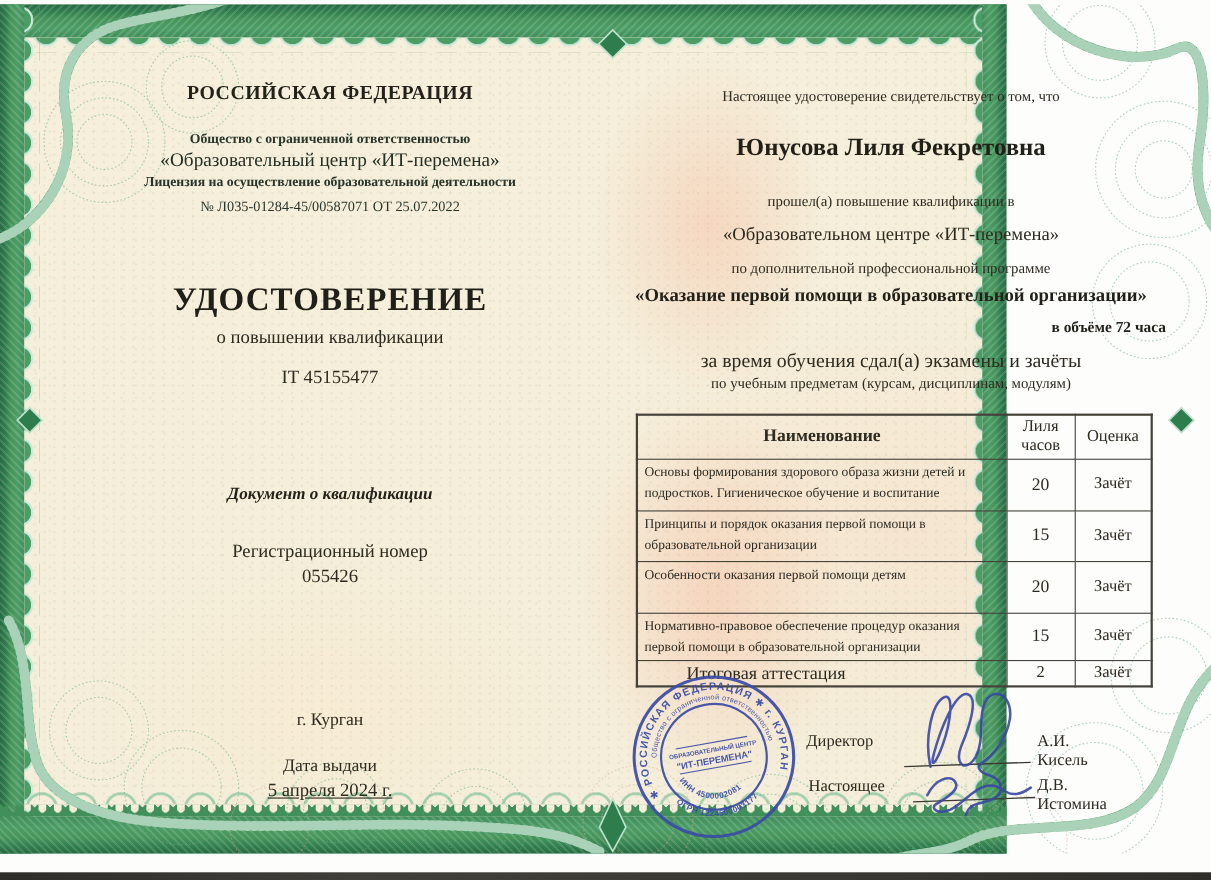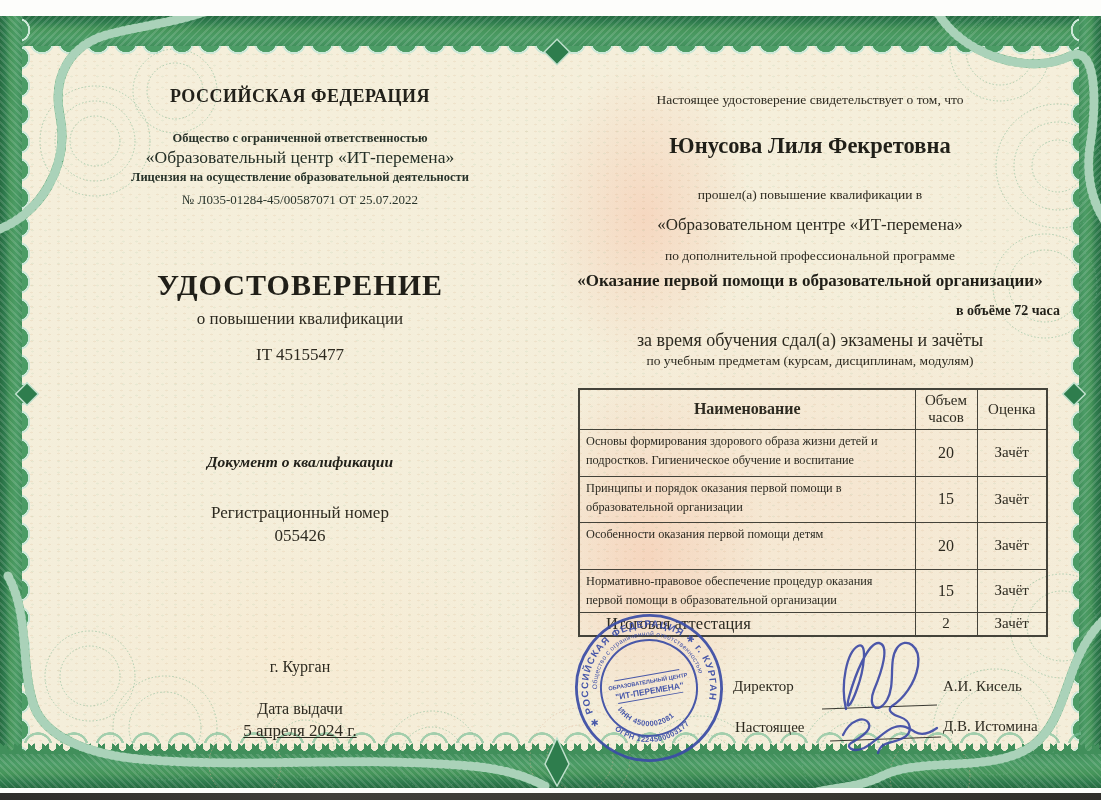--- a/index.html
+++ b/index.html
@@ -1,18 +1,18 @@
 <!DOCTYPE html>
 <html><head>
 <meta charset="utf-8">
 <style>
   html,body{margin:0;padding:0;background:#e8e8e8;}
   .page{position:relative;width:1101px;height:800px;overflow:hidden;background:#fdfdfb;
         font-family:"Liberation Serif","DejaVu Serif",serif;color:#2d2a20;}
-  .cert{position:absolute;left:0;top:16px;width:1101px;height:772px;
+  .cert{position:absolute;left:0;top:4px;width:915px;height:772px;
     background:
       radial-gradient(rgba(205,160,120,.16) 1px, transparent 1.4px),
       radial-gradient(rgba(120,170,130,.10) 1px, transparent 1.3px),
       radial-gradient(ellipse 150px 220px at 645px 200px, rgba(246,196,170,.55), transparent 70%),
       radial-gradient(ellipse 170px 260px at 648px 540px, rgba(246,196,170,.55), transparent 70%),
       radial-gradient(ellipse 420px 280px at 820px 480px, rgba(248,215,192,.38), transparent 75%),
       radial-gradient(ellipse 330px 200px at 300px 640px, rgba(250,233,205,.5), transparent 70%),
       linear-gradient(#f5efdb,#f4eeda);
     background-size:9px 7px,13px 11px,auto,auto,auto,auto,auto;}
   
@@ -80,21 +80,21 @@
     border-collapse:collapse;border:2.2px solid #44433a;table-layout:fixed;}
   table.subjects td,table.subjects th{border:1.6px solid #44433a;padding:2px 6px;}
   col.c-name{width:336px}col.c-hours{width:62px}col.c-grade{width:70px}
   th.h-name{font-size:16px;font-weight:bold;height:34px;}
   th.h-hours,th.h-grade{font-size:15px;font-weight:normal;line-height:1.15;}
   td.name{font-size:12.3px;vertical-align:top;line-height:1.55;padding:3px 7px;color:#2b2a22;}
   td.hours{font-size:16px;text-align:center;vertical-align:middle;}
   td.grade{font-size:15px;text-align:center;vertical-align:middle;}
   tr.r1{height:47px}tr.r2{height:46px}tr.r3{height:47px}tr.r4{height:41px}
   tr.final{height:24px}
-  tr.final td.name{font-size:16.5px;vertical-align:middle;padding-left:26px;line-height:1.1;}
+  tr.final td.name{font-size:16.5px;vertical-align:middle;padding-left:44px;line-height:1.1;}
   tr.final td.hours{font-size:15px}
   
   .sig-label{position:absolute;z-index:5;font-size:15px;}
   .lbl-director{left:733px;top:662px;}
   .lbl-secretary{left:735px;top:703px;}
   .name-director{left:943px;top:662px;}
   .name-secretary{left:943px;top:702px;}
   .sigs{position:absolute;left:0;top:0;z-index:5;pointer-events:none;}
   .stamp{position:absolute;left:573px;top:612px;z-index:5;transform:rotate(-10deg);opacity:.93;}
   .stamp text{fill:#3b4da6;font-family:"Liberation Sans","DejaVu Sans",sans-serif;}
@@ -198,21 +198,21 @@
 
     <table class="subjects">
       <colgroup>
           <col class="c-name">
           <col class="c-hours">
           <col class="c-grade">
         </colgroup>
       <tbody>
           <tr>
         <th class="h-name">Наименование</th>
-        <th class="h-hours">Объем часов</th>
+        <th class="h-hours">Лиля часов</th>
         <th class="h-grade">Оценка</th>
       </tr>
       <tr class="r1">
         <td class="name">Основы формирования здорового образа жизни детей и подростков. Гигиеническое обучение и воспитание</td>
         <td class="hours">20</td>
         <td class="grade">Зачёт</td>
       </tr>
       <tr class="r2">
         <td class="name">Принципы и порядок оказания первой помощи в образовательной организации</td>
         <td class="hours">15</td>

